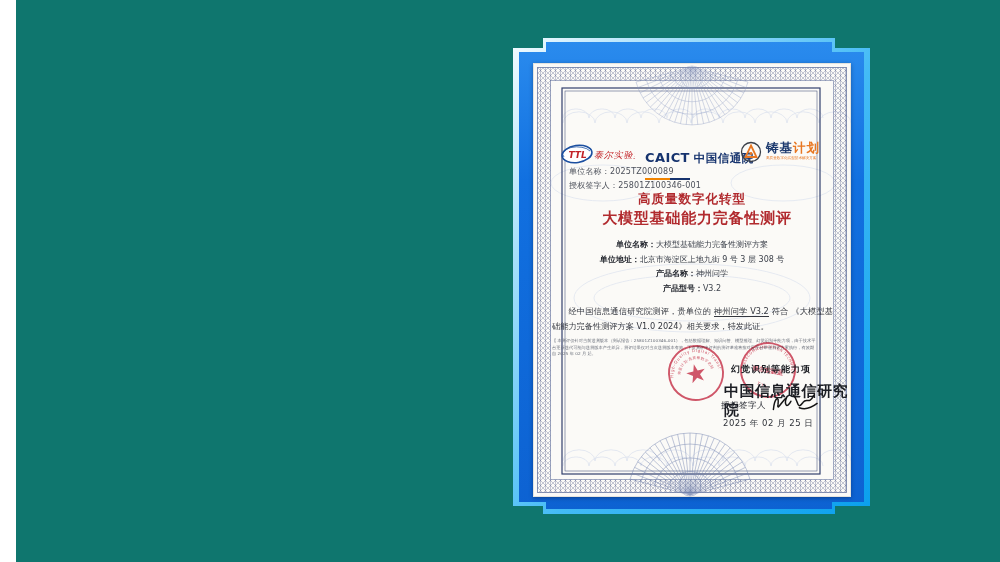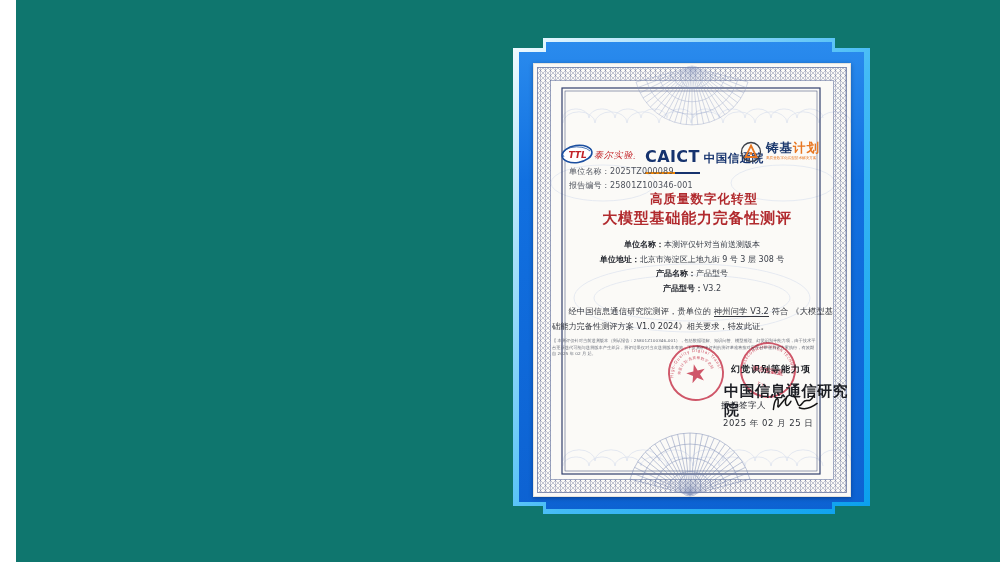--- a/index.html
+++ b/index.html
@@ -17,37 +17,37 @@
     clip-path:polygon(33px 4px,319px 4px,319px 14px,351px 14px,351px 464px,319px 464px,319px 471px,33px 471px,33px 464px,6px 464px,6px 14px,33px 14px); }
 
   
   .paper { position:absolute; left:20px; top:25px; width:318px; height:434px;
     background:#fbfaf7; box-shadow:inset 0 0 0 1px #e3e3de, 0 1px 4px rgba(0,0,30,.35); }
   svg.deco { position:absolute; left:0; top:0; width:318px; height:434px; }
 
   
   .ttl-logo { position:absolute; left:28px; top:79px; width:74px; height:24px; }
   .caict { position:absolute; left:112px; top:84px; white-space:nowrap; }
-  .caict .abbr { font-size:16px; font-weight:bold; color:#16336e; letter-spacing:.4px;
-    display:inline-block; border-bottom:2px solid; border-image:linear-gradient(90deg,#f08300 55%,#16336e 55%) 1; padding-bottom:6px;}
+  .caict .abbr { font-size:13px; font-weight:bold; color:#16336e; letter-spacing:.4px;
+    display:inline-block; border-bottom:2px solid; border-image:linear-gradient(90deg,#f08300 55%,#16336e 55%) 1; padding-bottom:13px;}
   .caict .cn { font-size:11.5px; font-weight:bold; color:#16336e; margin-left:4px; letter-spacing:.5px;}
   .zhuji { position:absolute; left:207px; top:77px; display:flex; align-items:flex-start; }
   .zhuji svg { width:22px; height:22px; margin-right:4px; margin-top:1px;}
   .zhuji .tx { line-height:13px; }
   .zhuji .dark { font-size:12.5px; font-weight:bold; color:#1d3a6e; letter-spacing:1px;}
   .zhuji .org  { font-size:12.5px; font-weight:bold; color:#e87722; letter-spacing:1px;}
   .zhuji .tag  { font-size:8px; color:#e87722; white-space:nowrap; transform:scale(.45); transform-origin:0 0; width:200%; margin-top:1px;}
 
   
   .certno { position:absolute; left:36px; top:103px; font-size:8px; color:#4c505a; letter-spacing:.2px;}
   .repno  { position:absolute; left:36px; top:117px; font-size:8px; color:#4c505a; letter-spacing:.2px;}
 
   
   .title1 { position:absolute; left:0; top:128px; width:318px; text-align:center;
-    font-size:12.5px; font-weight:bold; color:#b12a2e; letter-spacing:1px;margin-left:12px; }
+    font-size:12.5px; font-weight:bold; color:#b12a2e; letter-spacing:1px; }
   .title2 { position:absolute; left:0; top:146px; width:328px; text-align:center;
     font-size:15px; font-weight:bold; color:#b12a2e; letter-spacing:.8px; }
 
   
   .info { position:absolute; left:0; top:175px; width:318px; text-align:center; }
   .info .row { font-size:8px; color:#3c414b; height:14.5px; line-height:14.5px; }
   .info .lab { font-weight:bold; color:#23262e; }
 
   
   .para { position:absolute; left:19px; top:241px; width:281px; font-size:8.2px;
@@ -132,29 +132,29 @@
           <path d="M11,4.5 L16.5,16 L5.5,16 Z" fill="none" stroke="#e87722" stroke-width="1.8"></path>
           <circle cx="11" cy="12.5" r="1.4" fill="#e87722"></circle>
         </svg>
         <div class="tx">
           <span class="dark">铸基</span><span class="org">计划</span>
           <div class="tag">高质量数字化转型技术解决方案</div>
         </div>
       </div>
 
       <div class="certno"><span class="lab">单位名称：</span><span>2025TZ000089</span></div>
-      <div class="repno"><span class="lab">报告编号：</span><span>25801Z100346-001</span></div>
+      <div class="repno"><span class="lab">授权签字人：</span><span>25801Z100346-001</span></div>
 
       <div class="title1">高质量数字化转型</div>
       <div class="title2">大模型基础能力完备性测评</div>
 
       <div class="info">
-        <div class="row"><span class="lab">单位名称：</span><span>本测评仅针对当前送测版本</span></div>
+        <div class="row"><span class="lab">单位名称：</span><span>大模型基础能力完备性测评方案</span></div>
         <div class="row"><span class="lab">单位地址：</span><span>北京市海淀区上地九街 9 号 3 层 308 号</span></div>
-        <div class="row"><span class="lab">产品名称：</span><span>产品型号</span></div>
+        <div class="row"><span class="lab">产品名称：</span><span>神州问学</span></div>
         <div class="row"><span class="lab">产品型号：</span><span>V3.2</span></div>
       </div>
 
       <div class="para"><span>经中国信息通信研究院测评，贵单位的 </span><span class="prod">神州问学 V3.2</span><span> 符合 《大模型基础能力完备性测评方案 V1.0 2024》相关要求，特发此证。</span></div>
 
       <div class="fine">【 本测评仅针对当前送测版本（测试报告：25801Z100346-001），包括数据理解、知识问答、模型推理、幻觉识别等能力项，由于技术平台更新迭代可能与送测版本产生差异，测评结果仅对当次送测版本有效，下次测评中评判的测评基准将按对应平台基准测评方案执行，有效期自 2025 年 02 月 起。</div>
 
       <svg class="stamp stamp-left" viewBox="0 0 62 62">
         <defs>
           <path id="arcLT" d="M 8 33 A 23 23 0 1 1 54 33"></path>

